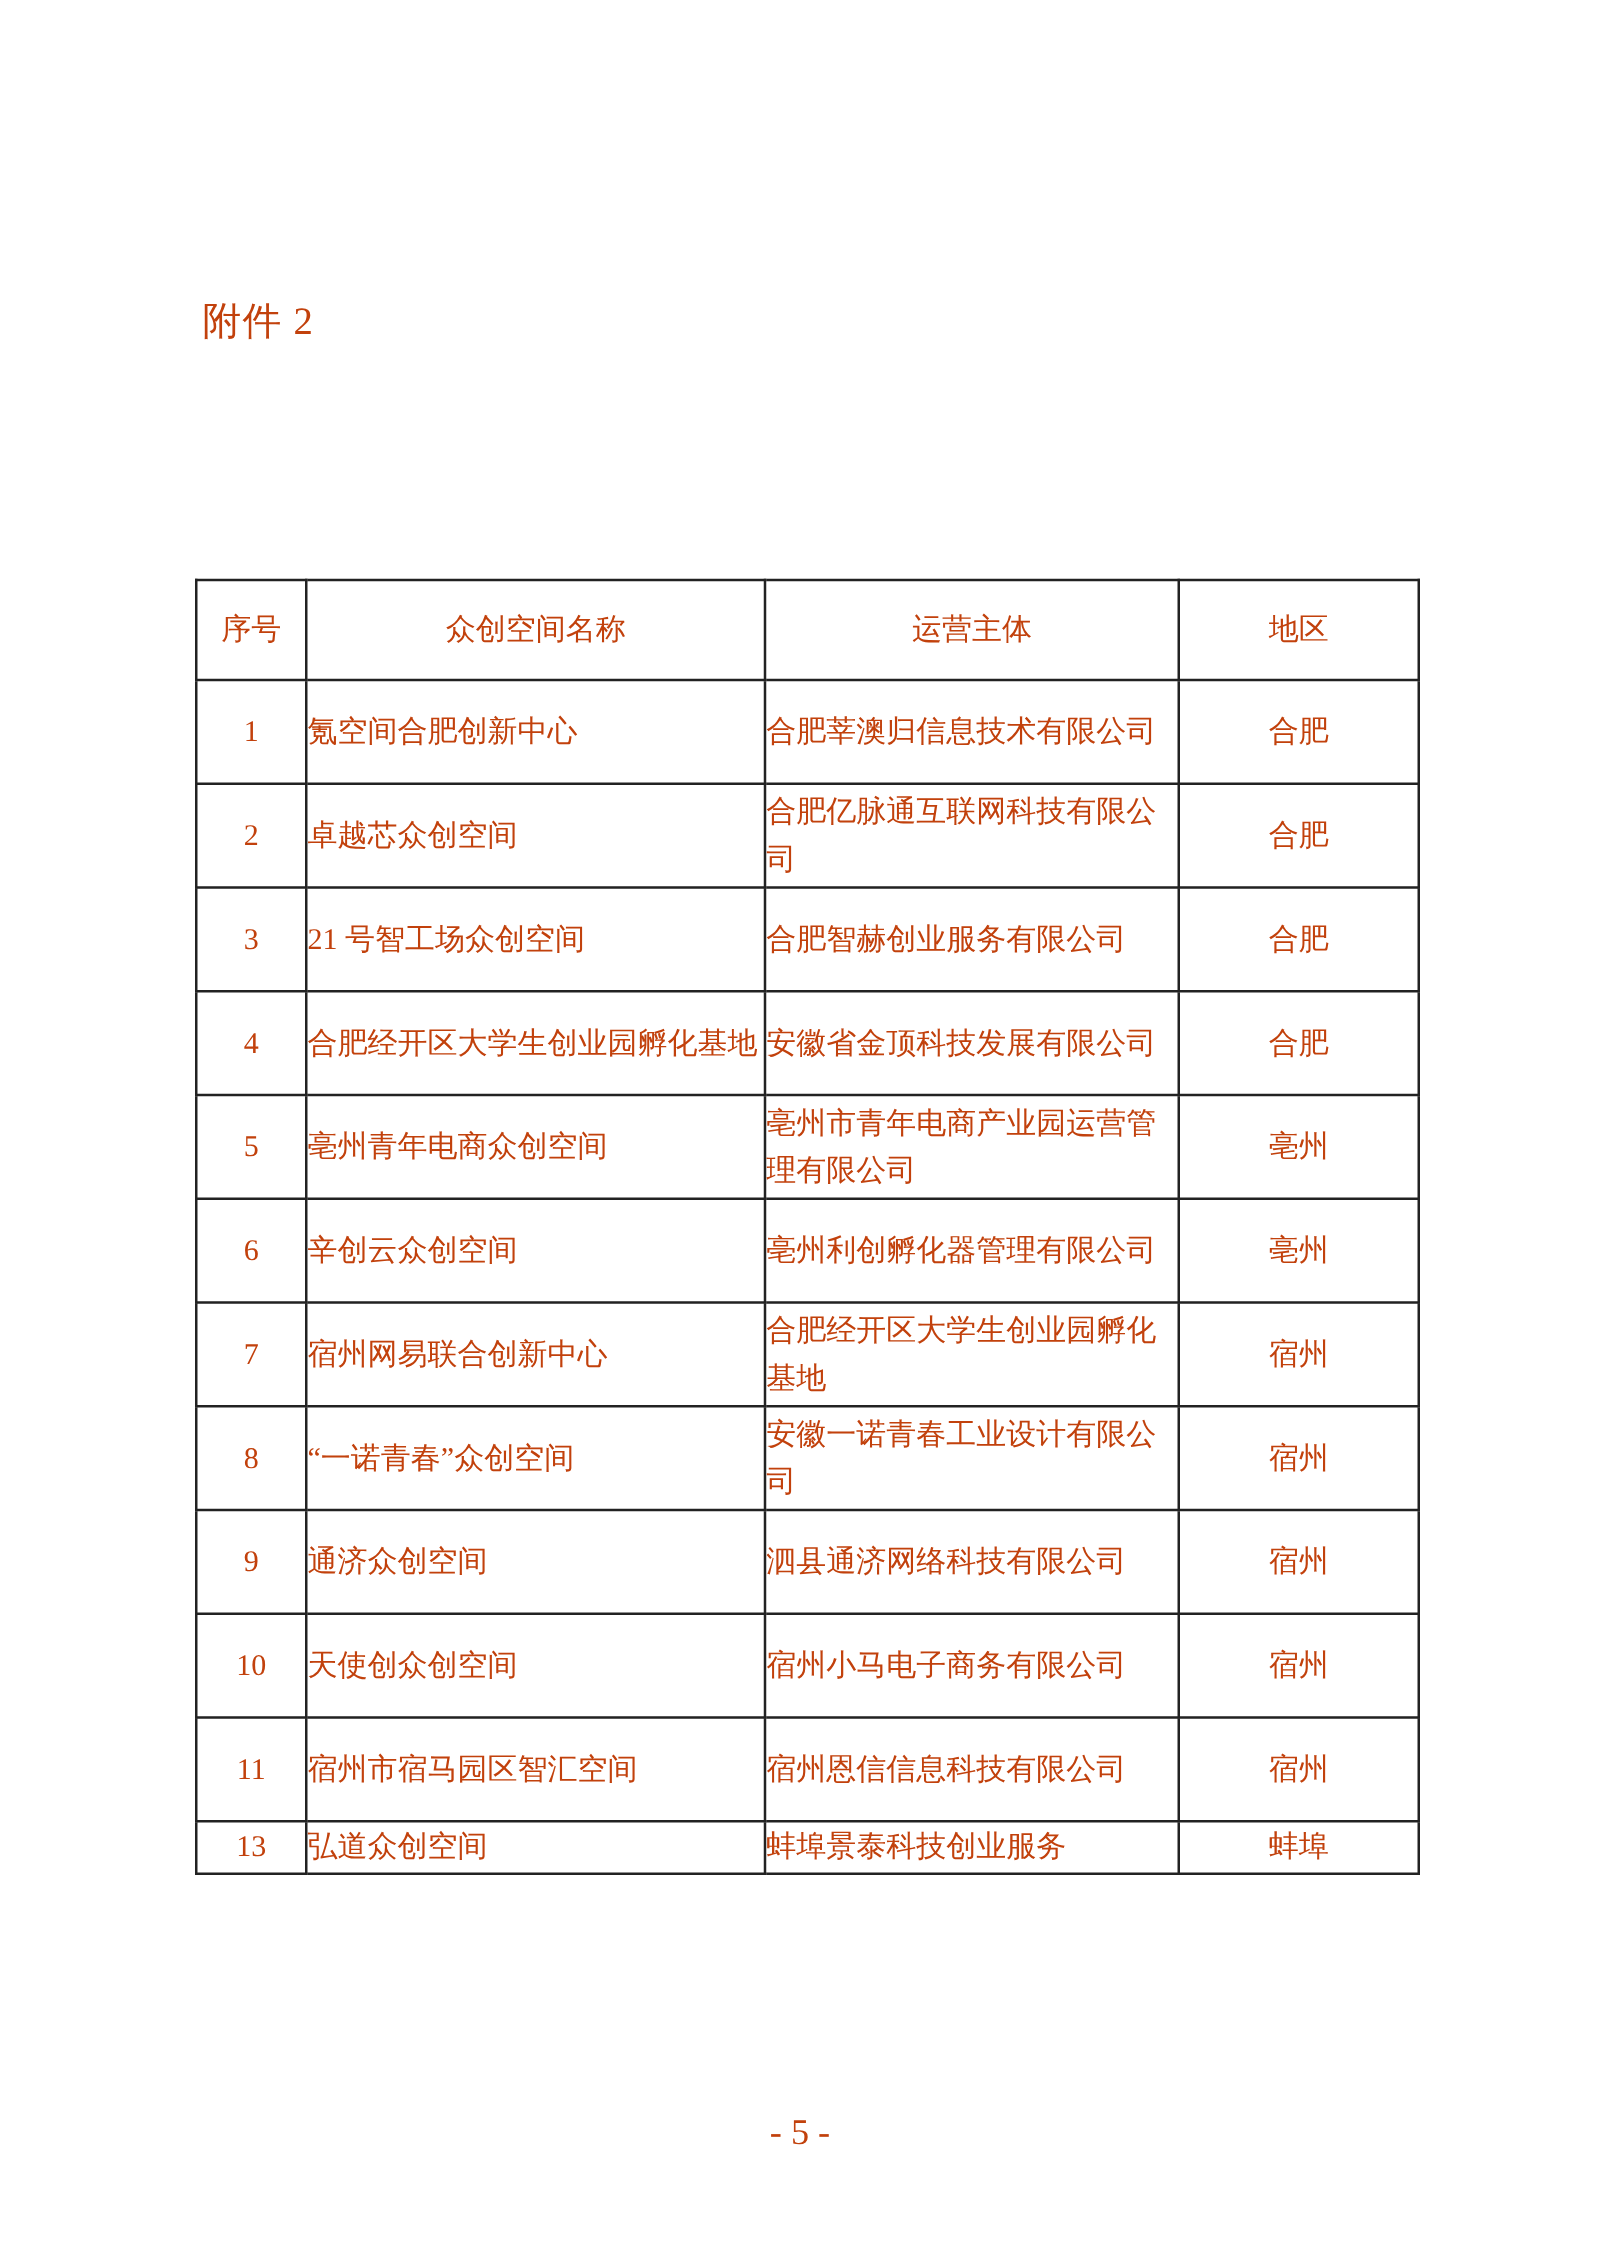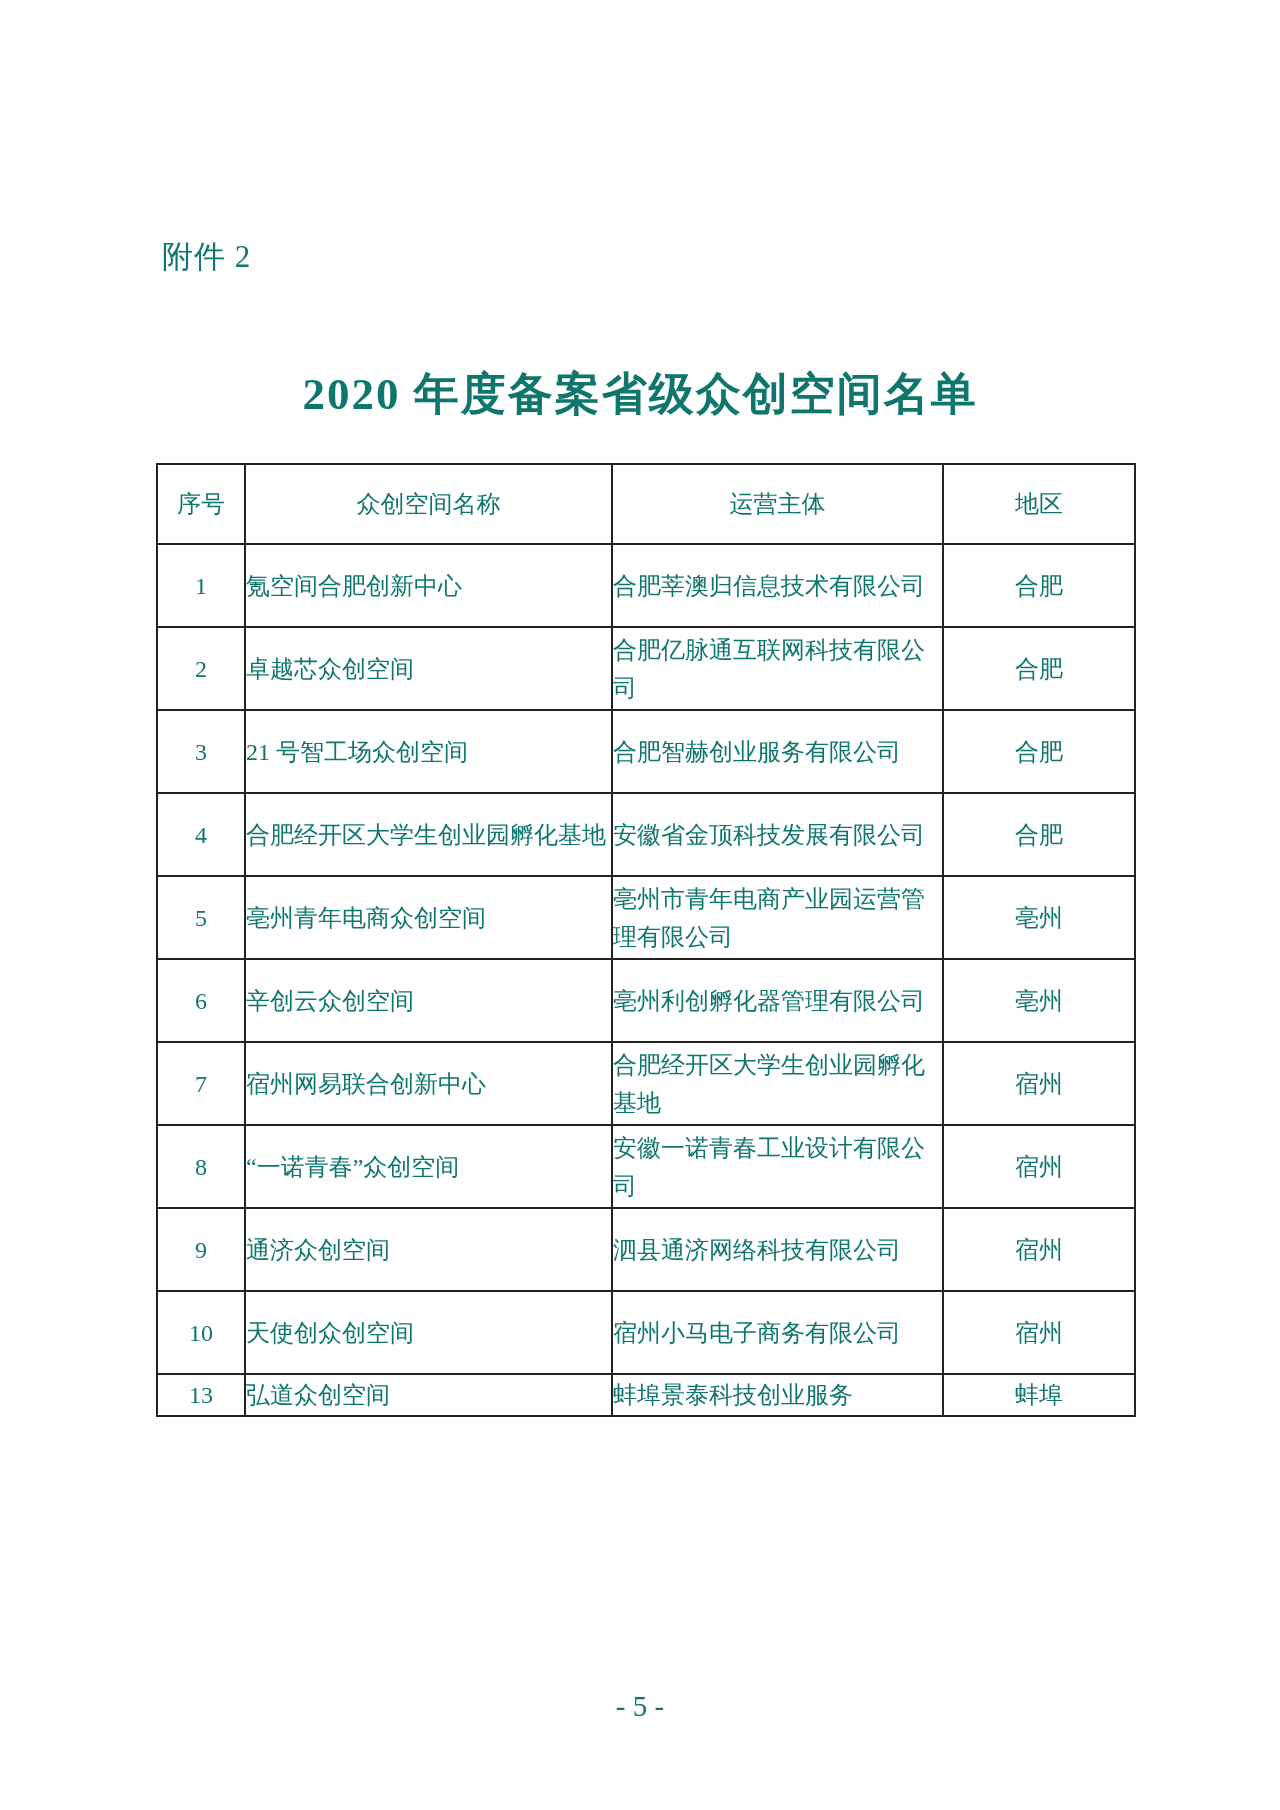--- a/index.html
+++ b/index.html
@@ -5,21 +5,21 @@
   html, body {
     margin: 0;
     padding: 0;
     background: #ffffff;
   }
   .page {
     position: relative;
     width: 1280px;
     height: 1810px;
     background: #ffffff;
-    color: #0f766e;
+    color: #c2410c;
     font-family: "Liberation Serif", "DejaVu Serif", serif;
     overflow: hidden;
   }
   .attachment-label {
     position: absolute;
     left: 162px;
     top: 236px;
     font-size: 31px;
     letter-spacing: 1px;
     white-space: pre;
@@ -80,21 +80,20 @@
     white-space: pre;
   }
 </style>
 </head>
 <body>
 
 <div class="page">
 
   <div class="attachment-label">附件 2</div>
 
-  <div class="doc-title">2020 年度备案省级众创空间名单</div>
 
   <table class="main-table">
     <colgroup>
       <col class="c-no">
       <col class="c-name">
       <col class="c-operator">
       <col class="c-region">
     </colgroup>
     <thead>
       <tr>
@@ -158,20 +157,26 @@
           <td class="col-name">通济众创空间</td>
           <td class="col-operator">泗县通济网络科技有限公司</td>
           <td class="col-region">宿州</td>
         </tr>
         <tr>
           <td class="col-no">10</td>
           <td class="col-name">天使创众创空间</td>
           <td class="col-operator">宿州小马电子商务有限公司</td>
           <td class="col-region">宿州</td>
         </tr>
+        <tr>
+          <td class="col-no">11</td>
+          <td class="col-name">宿州市宿马园区智汇空间</td>
+          <td class="col-operator">宿州恩信信息科技有限公司</td>
+          <td class="col-region">宿州</td>
+        </tr>
         <tr class="last-row">
           <td class="col-no">13</td>
           <td class="col-name">弘道众创空间</td>
           <td class="col-operator">蚌埠景泰科技创业服务</td>
           <td class="col-region">蚌埠</td>
         </tr>
       </tbody>
   </table>
 
   <div class="page-number">- 5 -</div>

